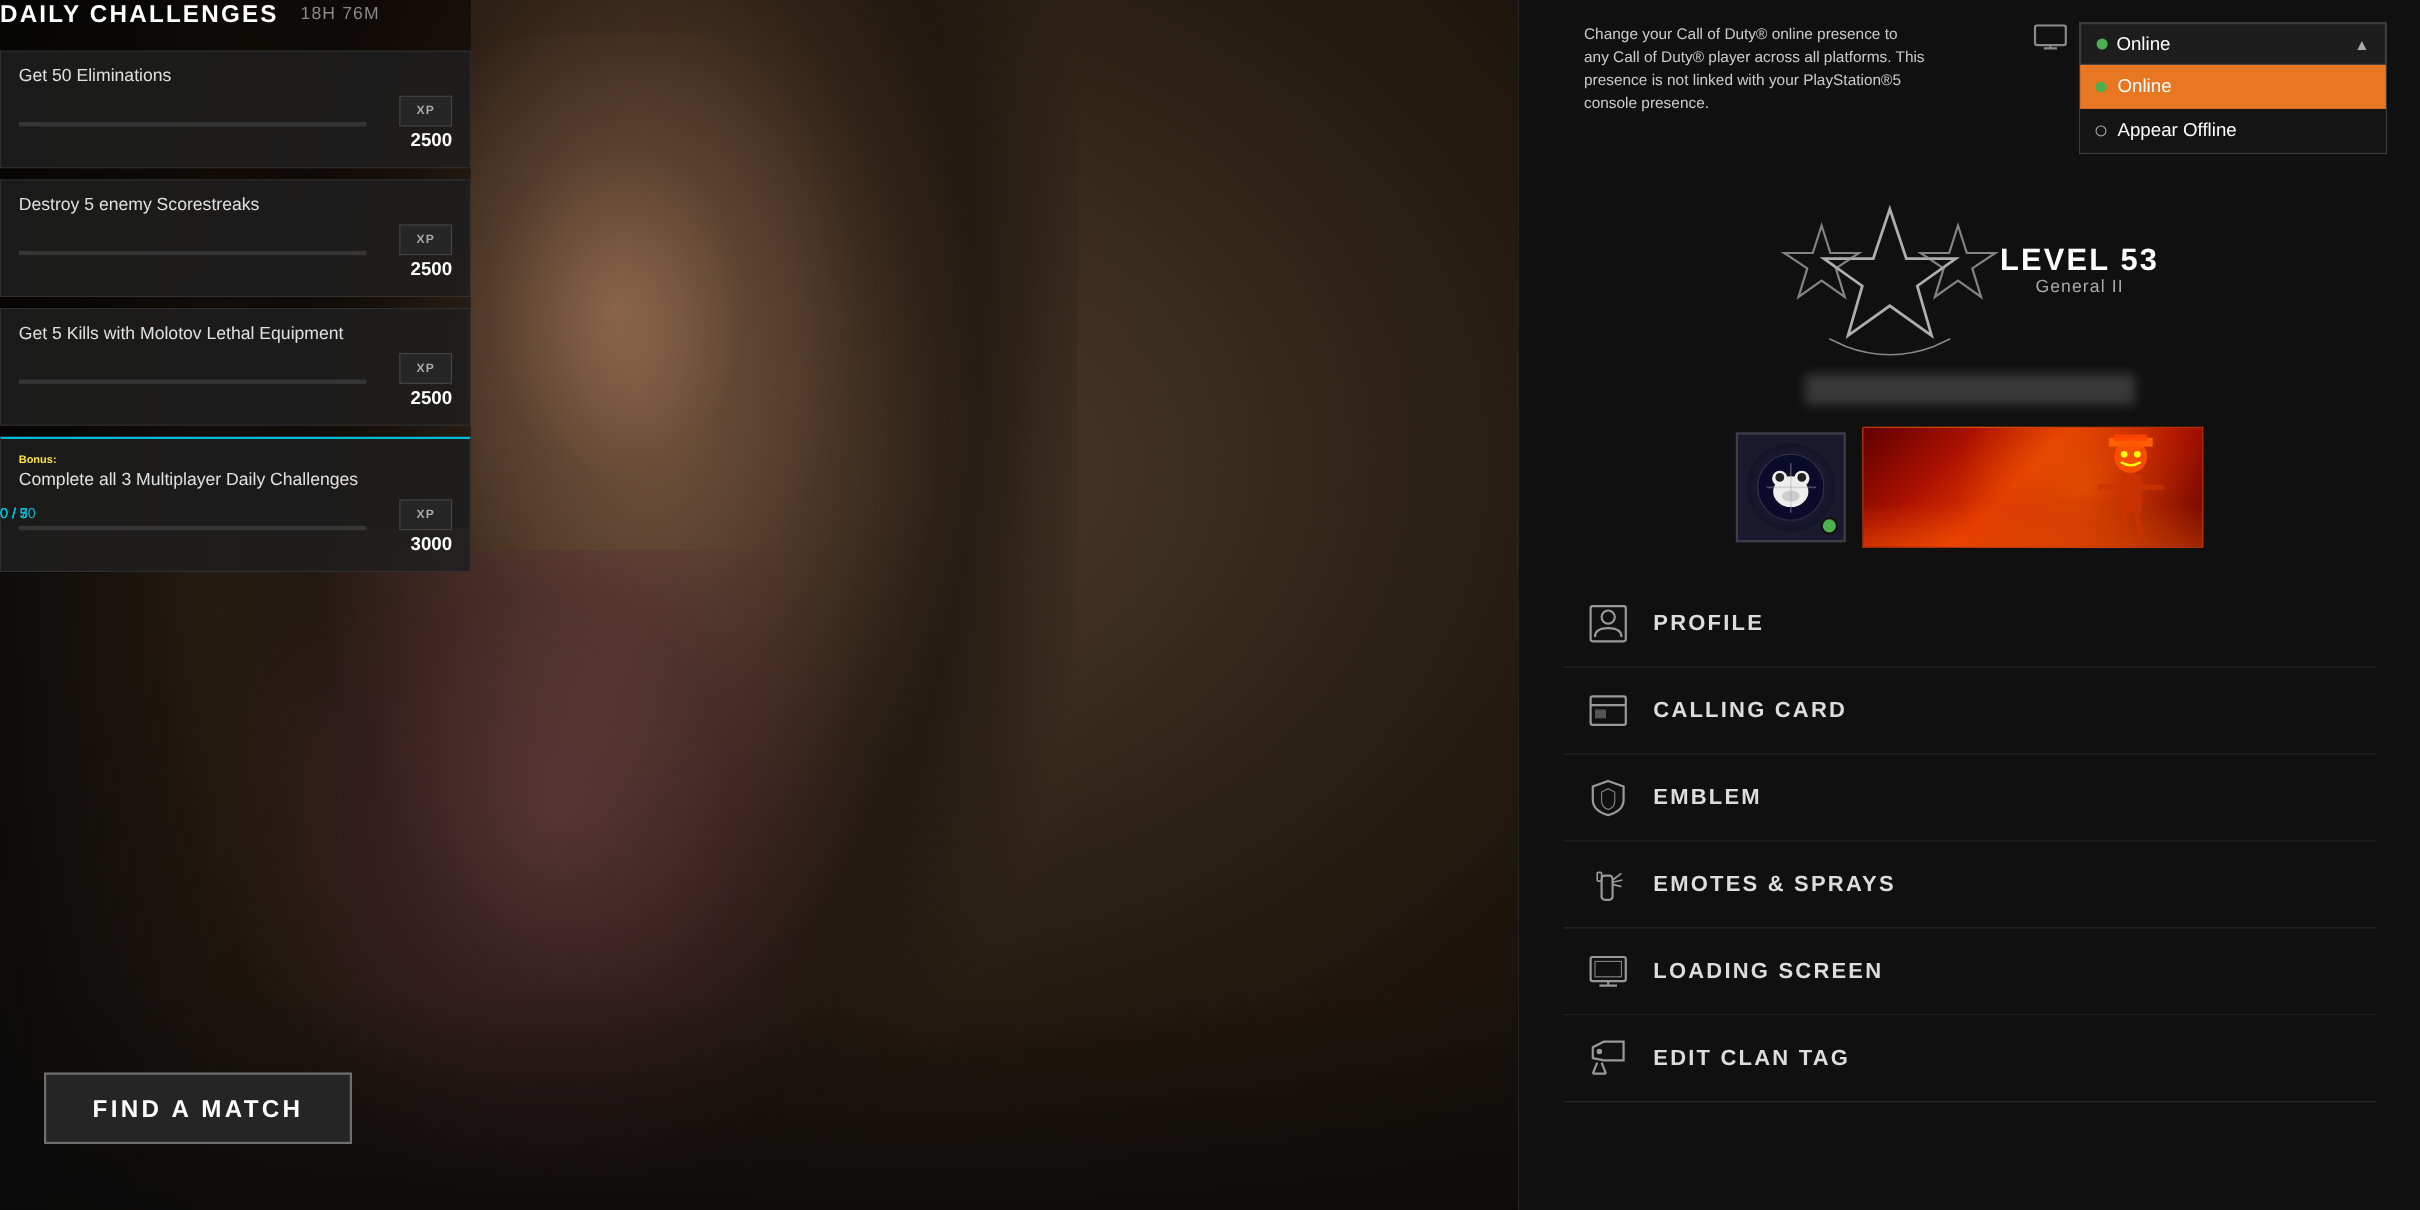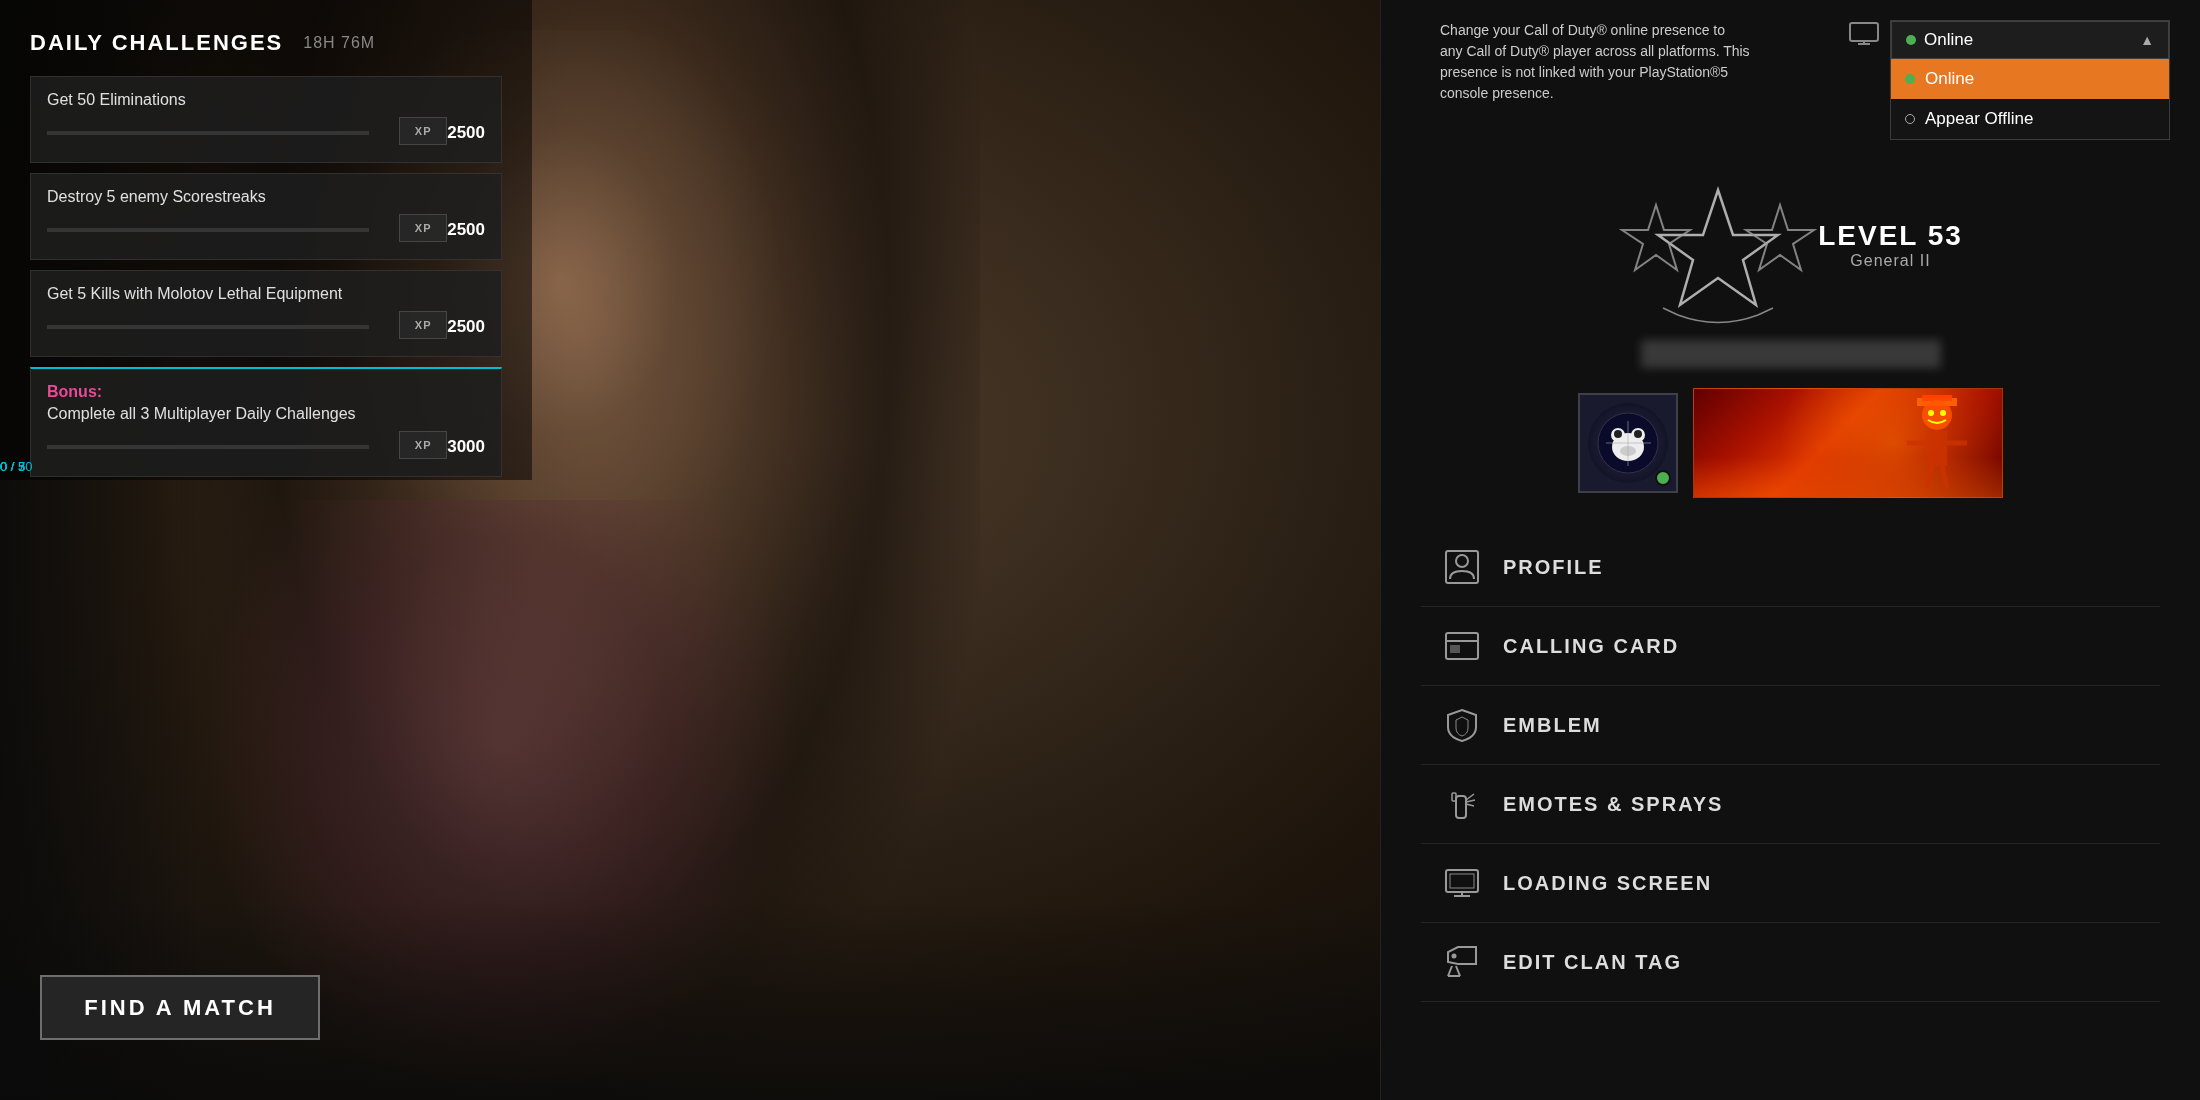--- a/index.html
+++ b/index.html
@@ -46,23 +46,22 @@
       width: 820px;
       height: 1100px;
       background: rgba(15, 15, 15, 0.92);
       border-left: 1px solid rgba(80,80,80,0.3);
     }
 
     
     .left-panel {
       position: absolute;
       left: 0; top: 0;
-      width: 532px;
+      width: 428px;
       height: 480px;
-      padding: 30px;
       background: rgba(0,0,0,0.5);
     }
 
     .daily-header {
       display: flex;
       align-items: center;
       gap: 20px;
       margin-bottom: 20px;
     }
 
@@ -85,22 +84,22 @@
       border: 1px solid rgba(80,80,80,0.4);
       margin-bottom: 10px;
       padding: 14px 16px;
     }
 
     .challenge-item.bonus {
       border-top: 2px solid #00bcd4;
     }
 
     .bonus-label {
-      color: #ec4899;
-      font-size: 16px;
+      color: #fde047;
+      font-size: 10px;
       font-weight: bold;
       margin-bottom: 4px;
     }
 
     .challenge-name {
       color: #e0e0e0;
       font-size: 16px;
       margin-bottom: 8px;
     }
 
@@ -127,22 +126,22 @@
     .progress-text {
       color: #00bcd4;
       font-size: 13px;
       position: absolute;
       bottom: 6px;
       left: 0;
     }
 
     .xp-badge {
       display: flex;
-      flex-direction: row;
-      align-items: center;
+      flex-direction: column;
+      align-items: flex-end;
     }
 
     .xp-icon {
       width: 48px;
       height: 28px;
       background: rgba(40,40,40,0.9);
       border: 1px solid rgba(100,100,100,0.5);
       display: flex;
       align-items: center;
       justify-content: center;

